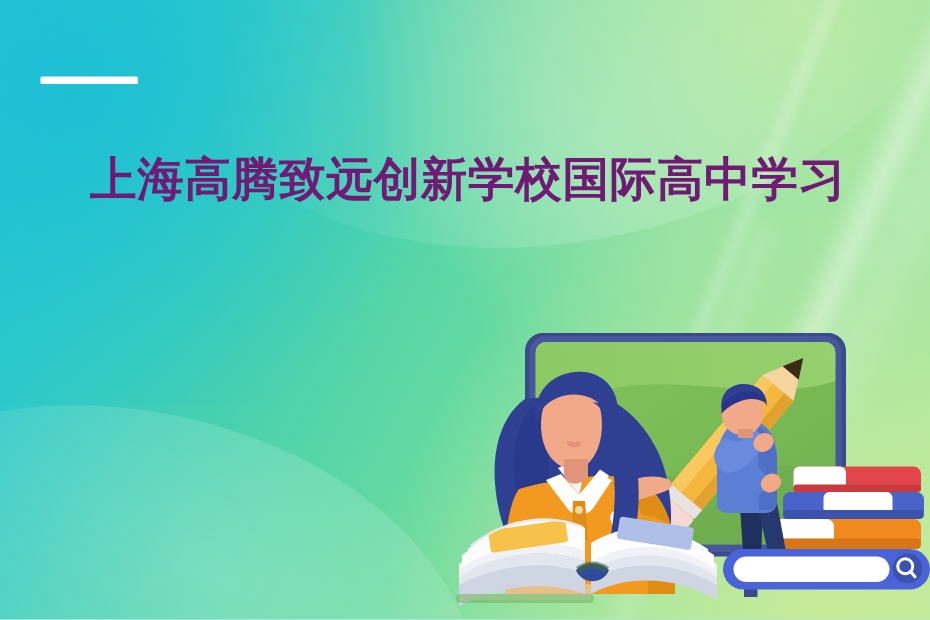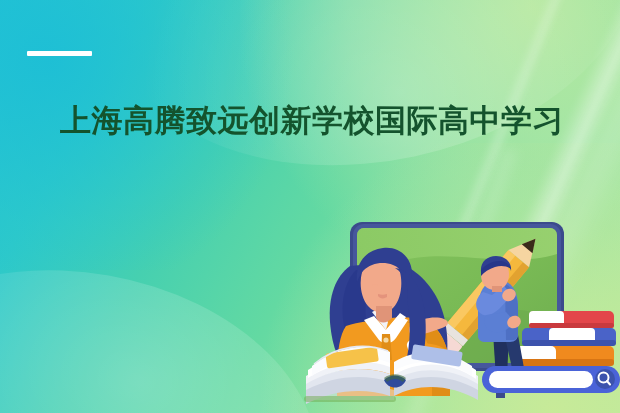--- a/index.html
+++ b/index.html
@@ -151,21 +151,21 @@
     border-radius: 1px;
   }
 
   
   .title {
     position: absolute;
     left: 60px;
     top: 101px;
     width: 560px;
     white-space: nowrap;
-    color: #14532d;
+    color: #701a75;
     font-size: 31px;
     line-height: 38px;
     font-weight: bold;
     letter-spacing: 0.5px;
     font-family: "DejaVu Sans", "Liberation Sans", sans-serif;
   }
 
   
   .illustration {
     position: absolute;

